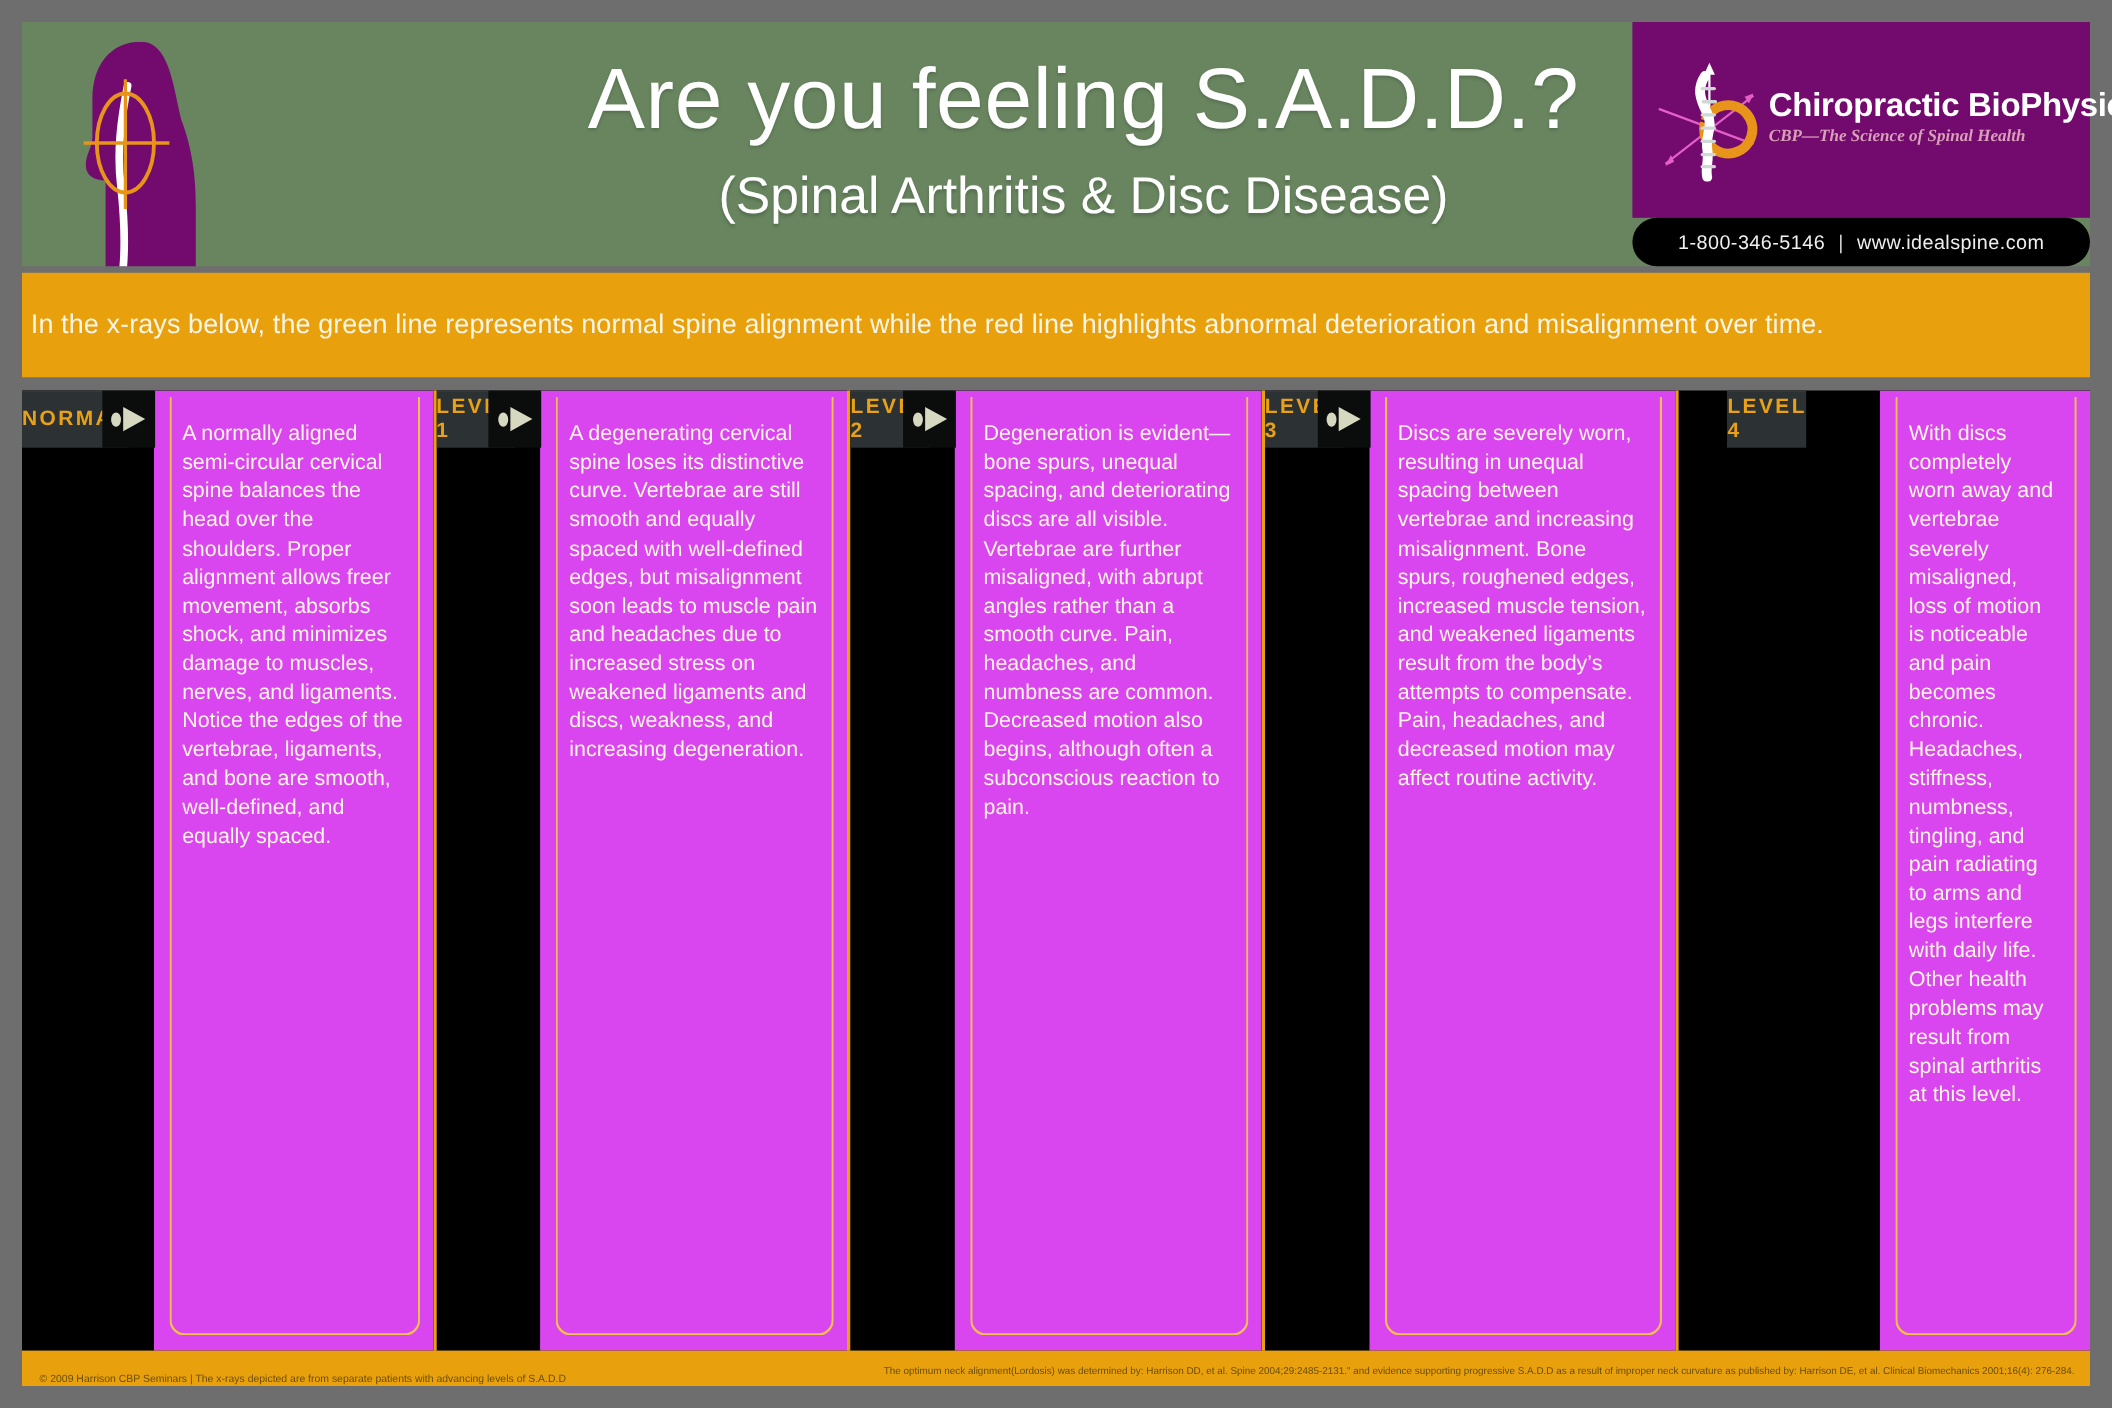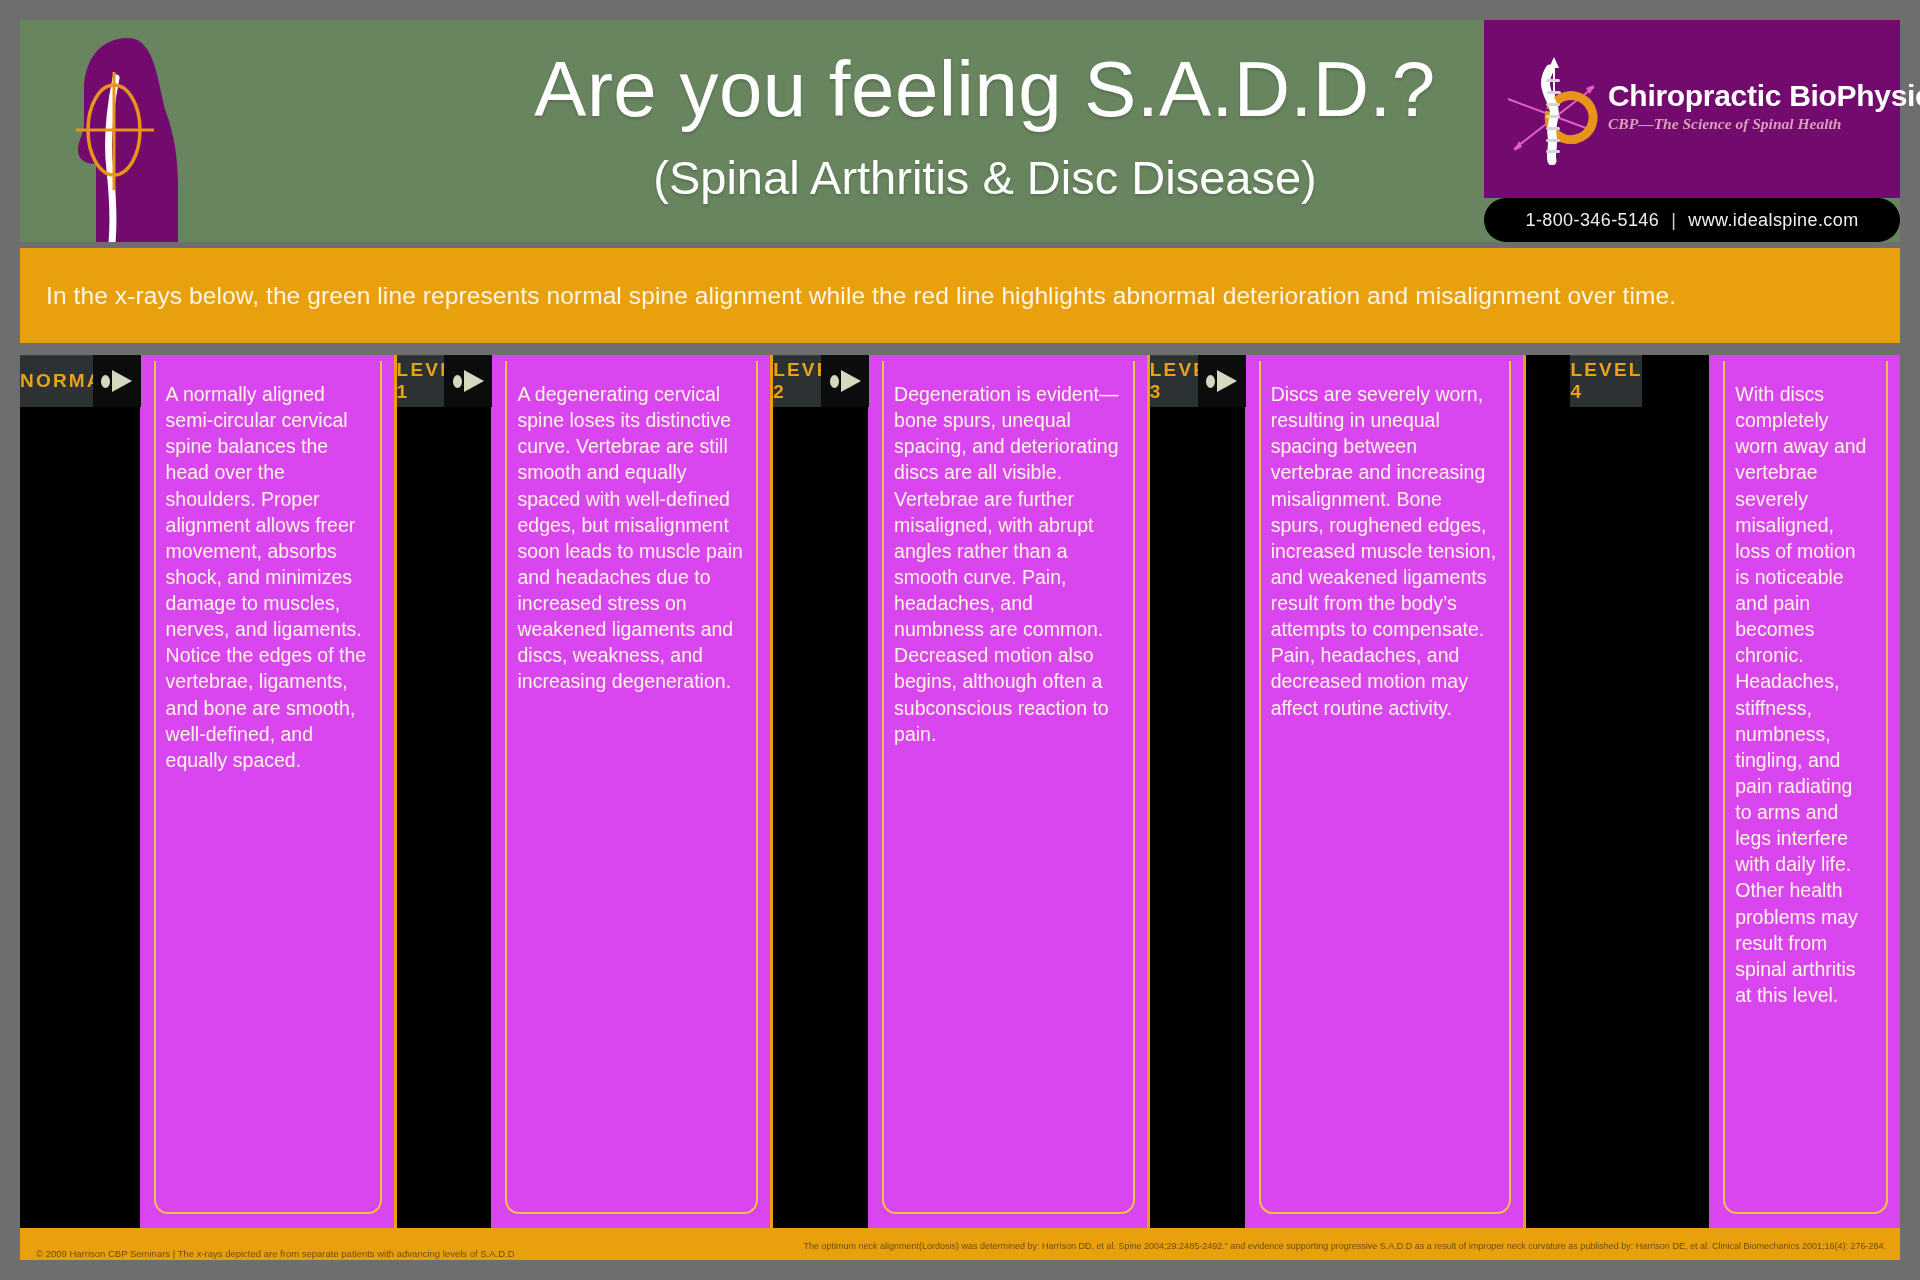--- a/index.html
+++ b/index.html
@@ -63,21 +63,21 @@
     flex:0 0 44px;background:#000000;color:#efefef;
     display:flex;align-items:center;justify-content:center;
     font-size:18px;letter-spacing:.4px;border-radius:22px;
   }
   .brand-contact .sep{margin:0 12px;color:#cfcfcf;}
 
   
   .intro-bar{
     position:absolute;left:20px;top:248px;right:20px;height:95px;
     background:#e8a00c;
-    display:flex;align-items:center;padding-left:26px;box-sizing:border-box;
+    display:flex;align-items:center;padding-left:8px;box-sizing:border-box;
   }
   .intro-text{
     color:#fdf6e6;font-size:24.5px;line-height:1.2;letter-spacing:.1px;
     white-space:nowrap;
   }
 
   
   .strip{
     position:absolute;left:20px;top:355px;right:20px;bottom:52px;
     display:flex;
@@ -604,16 +604,16 @@
         </div>
         <div class="caption">
           <div class="caption-inner"></div>
           <p>With discs completely worn away and vertebrae severely misaligned, loss of motion is noticeable and pain becomes chronic. Headaches, stiffness, numbness, tingling, and pain radiating to arms and legs interfere with daily life. Other health problems may result from spinal arthritis at this level.</p>
         </div>
       </div>
     </div>
 
   <div class="footer">
     <div class="fleft">© 2009 Harrison CBP Seminars  |  The x-rays depicted are from separate patients with advancing levels of S.A.D.D</div>
-    <div class="fright">The optimum neck alignment(Lordosis) was determined by: Harrison DD, et al. Spine 2004;29:2485-2492.” and evidence supporting progressive S.A.D.D as a result of improper neck curvature as published by: Harrison DE, et al. Clinical Biomechanics 2001;16(4): 276-284.</div>
+    <div class="fright">The optimum neck alignment(Lordosis) was determined by: Harrison DD, et al. Spine 2004;29:2485-2131.” and evidence supporting progressive S.A.D.D as a result of improper neck curvature as published by: Harrison DE, et al. Clinical Biomechanics 2001;16(4): 276-284.</div>
   </div>
 
 </div>
 
 </body></html>

